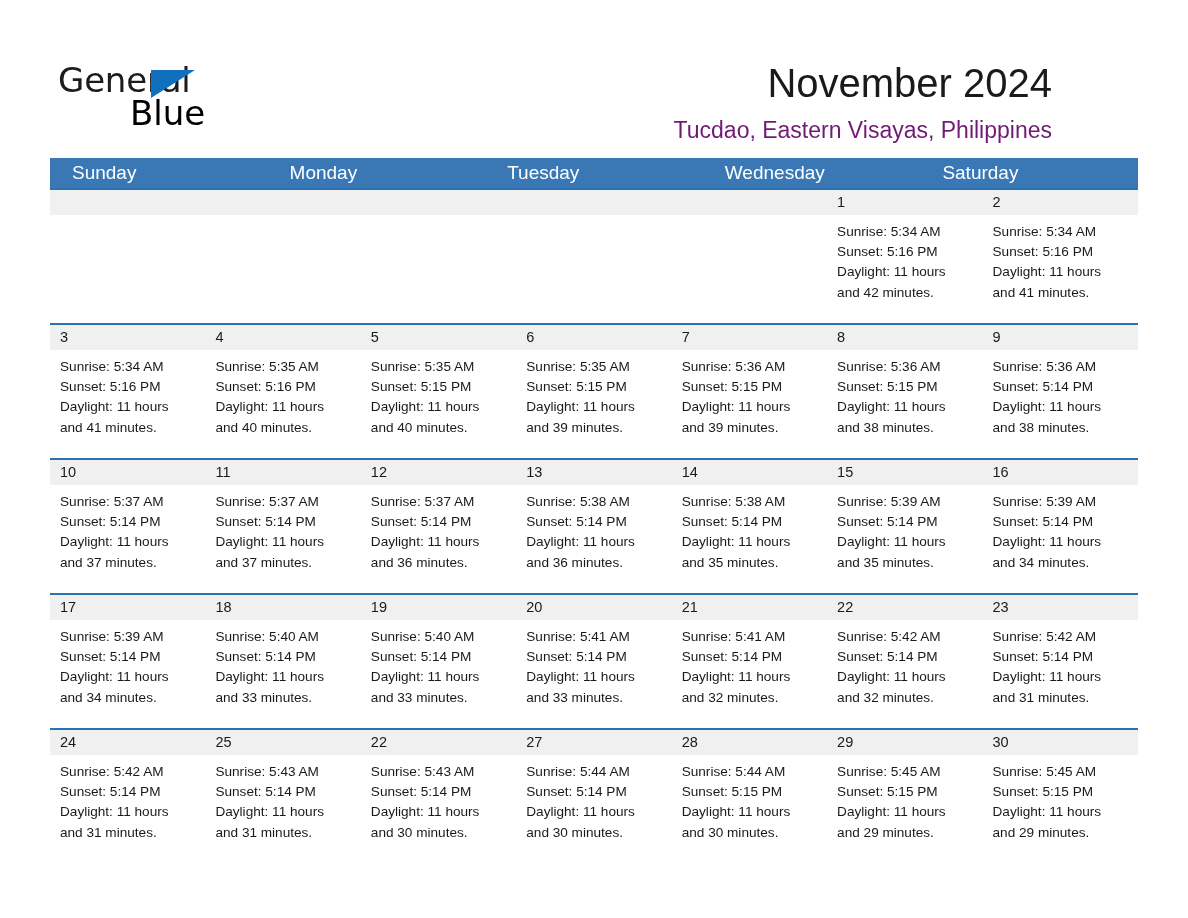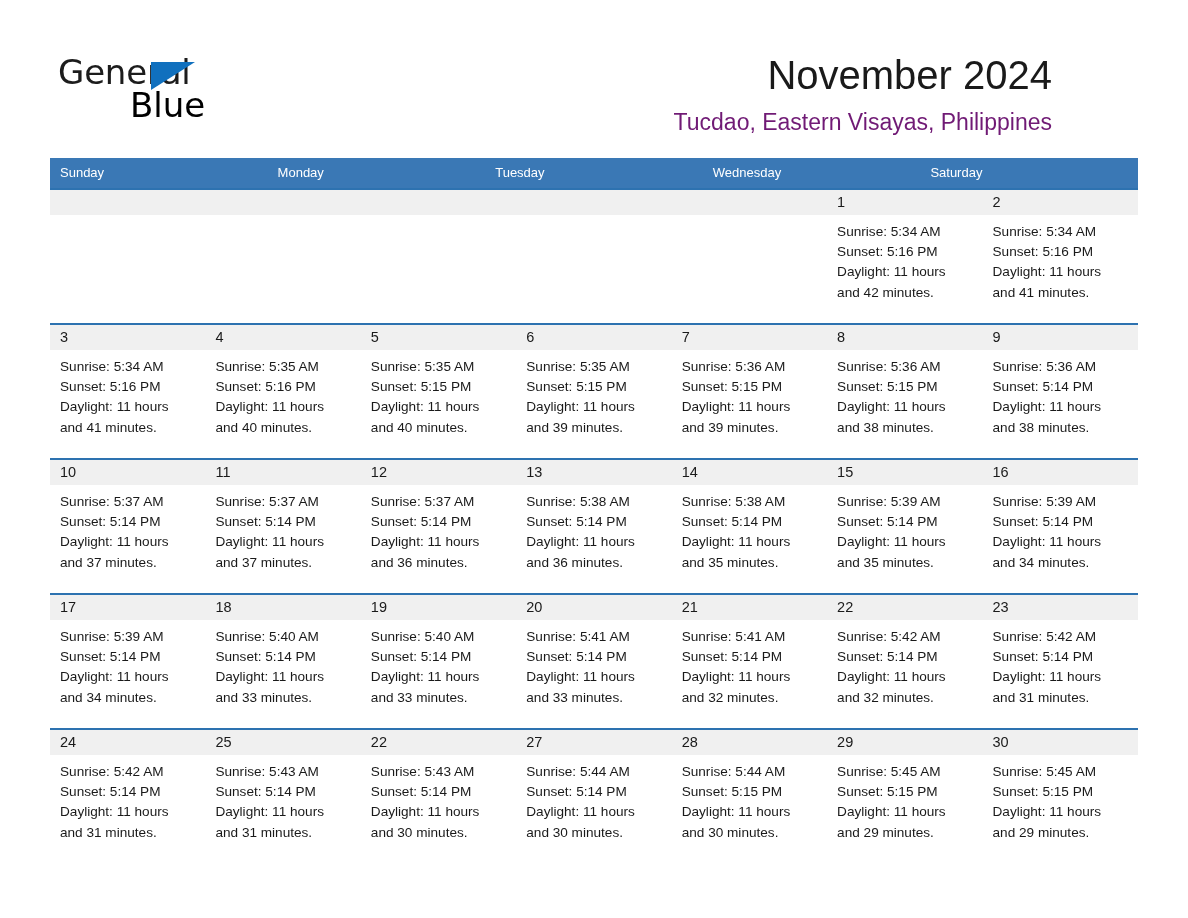--- a/index.html
+++ b/index.html
@@ -18,21 +18,21 @@
     position: relative;
     width: 1188px;
     height: 918px;
     box-sizing: border-box;
   }
 
   
   .header {
     position: absolute;
     left: 0;
-    top: 0;
+    top: 8px;
     width: 1104px;
     height: 158px;
   }
   .logo {
     position: absolute;
     left: 58px;
     top: 52px;
     width: 320px;
     height: 72px;
   }
@@ -98,23 +98,23 @@
     width: 1088px;
   }
   .weekday-row {
     display: flex;
     background: #3a78b5;
     height: 30px;
   }
   .weekday {
     flex: 1 1 0;
     color: #ffffff;
-    font-size: 13px;
+    font-size: 19px;
     line-height: 30px;
-    padding-left: 10px;
+    padding-left: 22px;
     box-sizing: border-box;
     white-space: nowrap;
   }
 
   .week-row {
     position: relative;
     display: flex;
     border-top: 2px solid #2d72b0;
     height: 135px;
     box-sizing: border-box;

